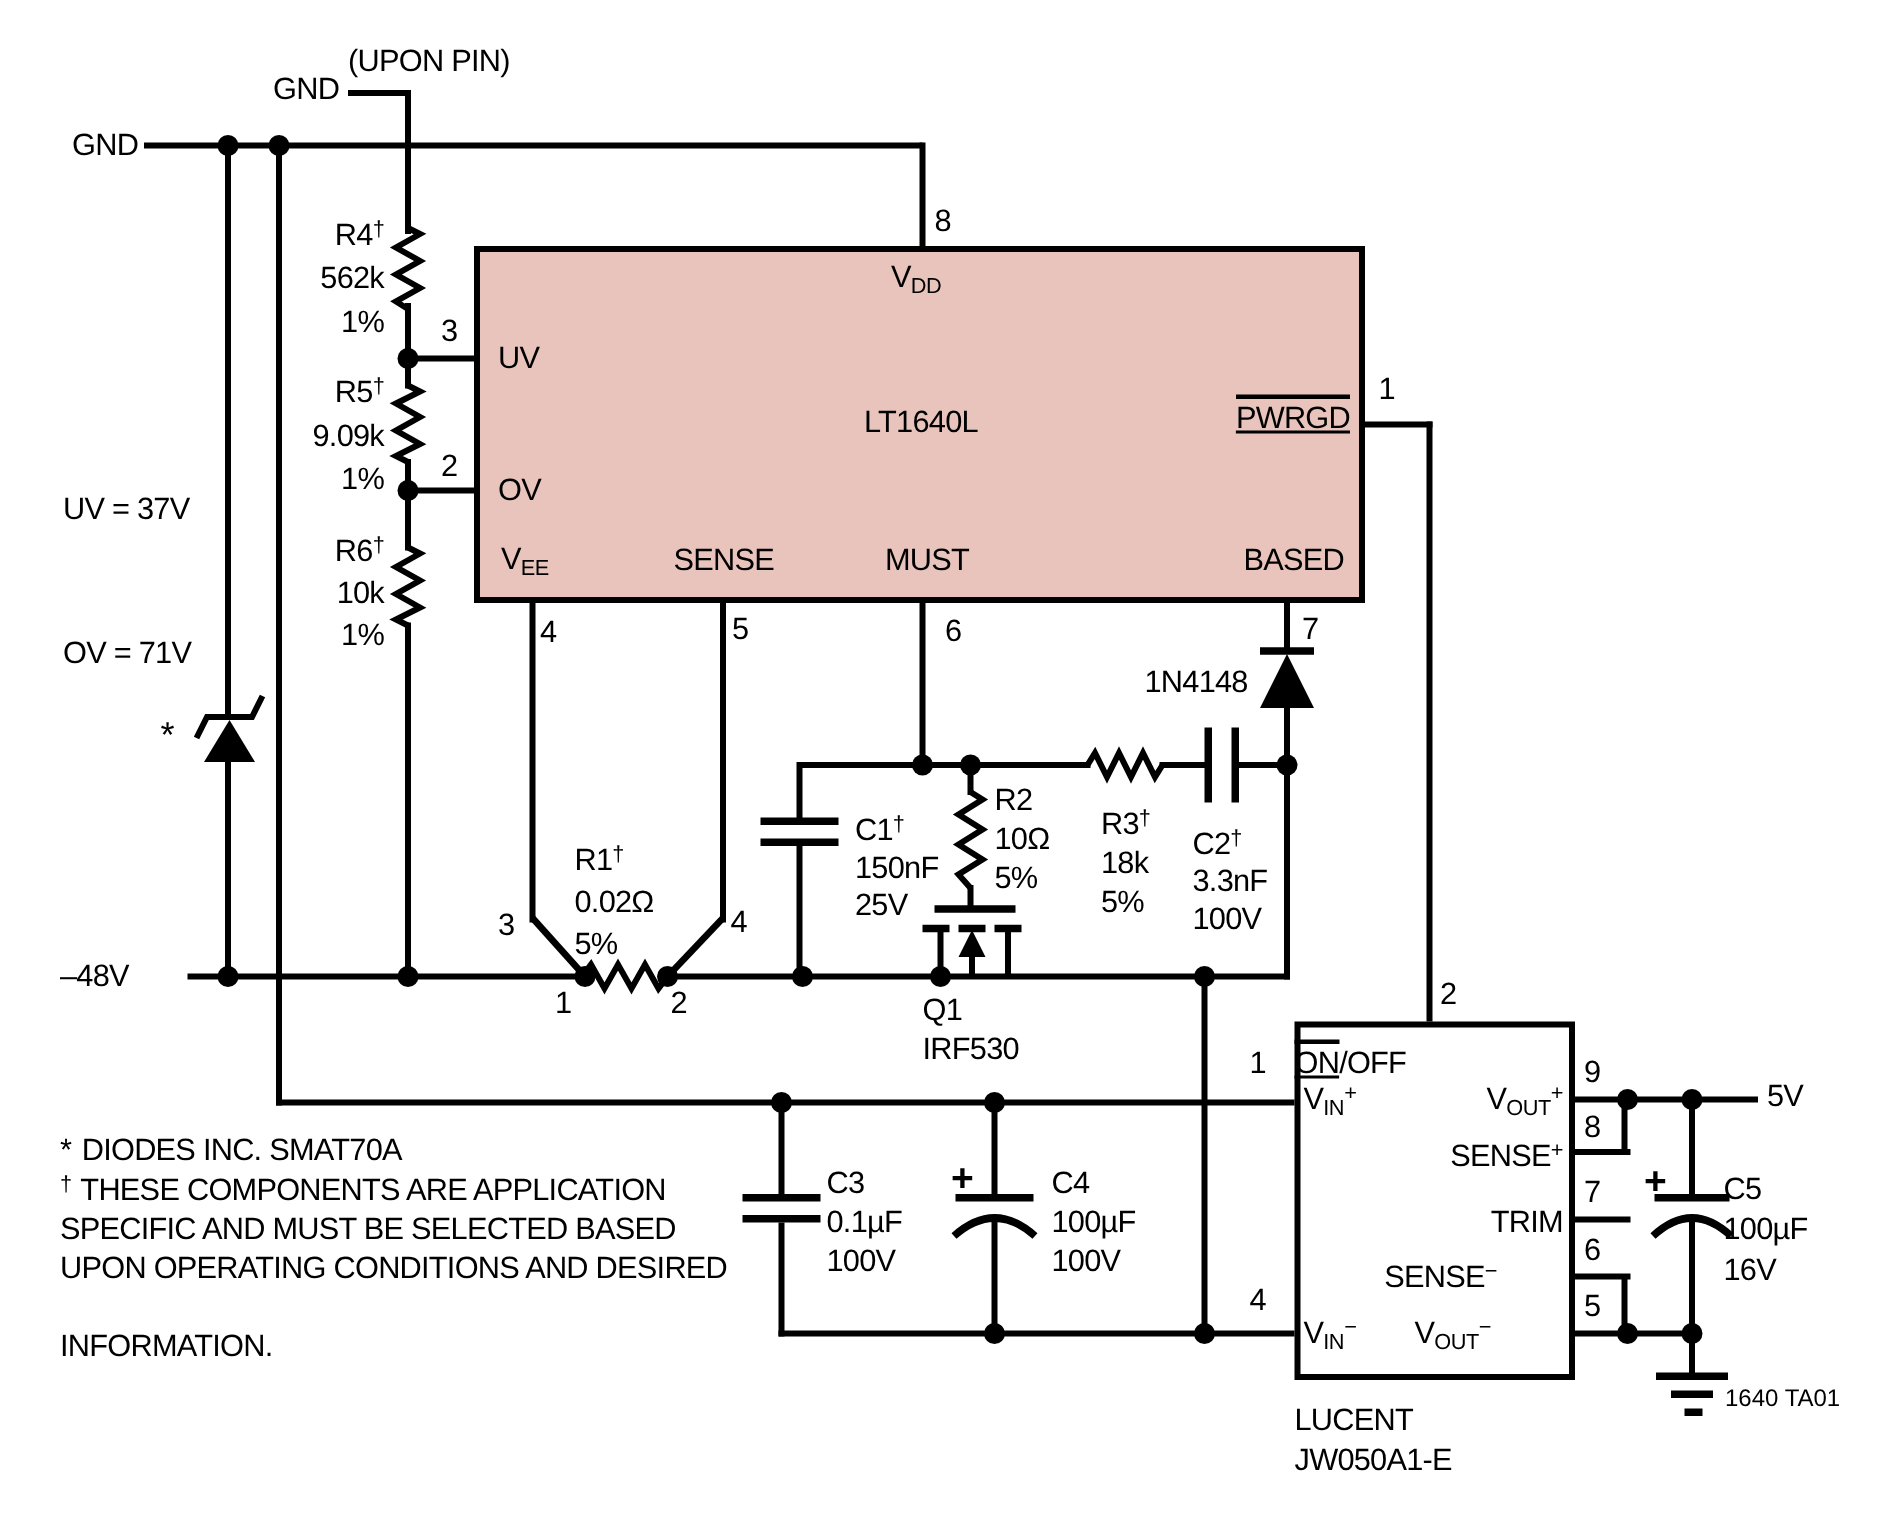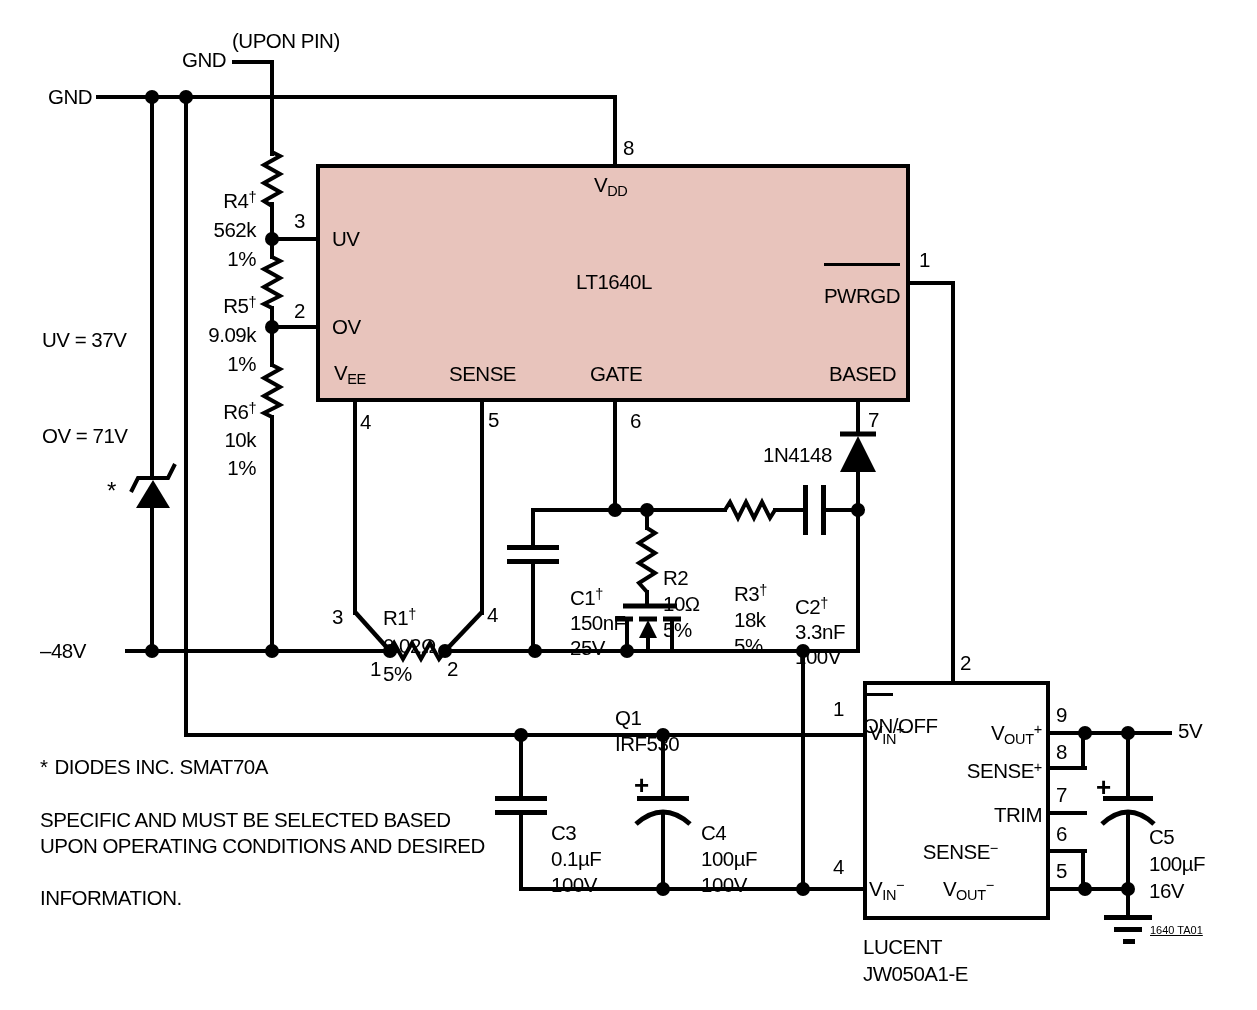--- a/index.html
+++ b/index.html
@@ -5,29 +5,29 @@
   * { box-sizing: border-box; }
   body { margin: 0; background: #fff; }
   #stage {
     position: relative; width: 1257px; height: 1010px;
     background: #fff; color: #000; overflow: hidden;
     font-family: "Liberation Sans", "DejaVu Sans", sans-serif;
   }
   .wire { position: absolute; background: #000; }
   .dot  { position: absolute; width: 14px; height: 14px; background: #000; border-radius: 50%; }
   .txt  { position: absolute; font-size: 20.5px; letter-spacing: -0.5px; line-height: 1.05; white-space: nowrap; }
-  .blk  { position: absolute; font-size: 20.5px; letter-spacing: -0.5px; white-space: nowrap; margin-top: 44px; }
+  .blk  { position: absolute; font-size: 20.5px; letter-spacing: -0.5px; white-space: nowrap; }
   .tr { text-align: right; }
   .tc { }
   .sb { font-size: 14.5px; vertical-align: -4px; letter-spacing: -0.3px; }
   .sp { font-size: 14.5px; vertical-align: 6px;  letter-spacing: -0.3px; }
   .dg { font-size: 14.5px; vertical-align: 6px; }
-  .ovl { display: inline-block; border-top: 3px solid #000; padding-top: 20px; line-height: 1; }
+  .ovl { display: inline-block; border-top: 3px solid #000; padding-top: 3px; line-height: 1; text-decoration: underline; }
   .plus { position: absolute; font-size: 26px; font-weight: bold; letter-spacing: 0; }
-  .small { font-size: 11px; letter-spacing: 0; text-decoration: underline; }
+  .small { font-size: 16px; letter-spacing: 0; }
   .ic-box  { position: absolute; border: 4px solid #000; background: var(--ic-fill, #e8c4bc); }
   .mod-box { position: absolute; border: 4px solid #000; background: #fff; }
   svg.sym { position: absolute; display: block; overflow: visible; }
 </style>
 </head>
 <body>
 
 <div id="stage">
 
   <div class="wire" style="left:96px;top:95px;width:519px;height:4px"></div>
@@ -195,21 +195,21 @@
   <div class="txt" style="left:488px;top:409px">5</div>
   <div class="txt" style="left:630px;top:410px">6</div>
   <div class="txt" style="left:868px;top:409px">7</div>
 
   <div class="txt" style="left:594px;top:174px"><span>V</span><span class="sb">DD</span></div>
   <div class="txt" style="left:576px;top:271px">LT1640L</div>
   <div class="txt" style="left:332px;top:228px">UV</div>
   <div class="txt" style="left:332px;top:316px">OV</div>
   <div class="txt" style="left:334px;top:362px"><span>V</span><span class="sb">EE</span></div>
   <div class="txt" style="left:449px;top:363px">SENSE</div>
-  <div class="txt" style="left:590px;top:363px">GATE</div>
+  <div class="txt" style="left:590px;top:363px">MUST</div>
   <div class="txt" style="left:829px;top:363px">BASED</div>
   <div class="txt tr" style="left:790px;top:263px;width:110px"><span class="ovl">PWRGD</span></div>
 
   <div class="txt" style="left:763px;top:444px">1N4148</div>
   <div class="blk" style="left:570px;top:538px;line-height:25px">
     <div><span>C1</span><span class="dg">†</span></div>
     <div>150nF</div>
     <div>25V</div>
   </div>
   <div class="blk" style="left:663px;top:521px;line-height:26px">
@@ -274,18 +274,19 @@
   <div class="txt tr" style="left:898px;top:722px;width:144px"><span>V</span><span class="sb">OUT</span><span class="sp">+</span></div>
   <div class="txt tr" style="left:898px;top:760px;width:144px"><span>SENSE</span><span class="sp">+</span></div>
   <div class="txt tr" style="left:898px;top:804px;width:144px">TRIM</div>
   <div class="txt tr" style="left:854px;top:841px;width:144px"><span>SENSE</span><span class="sp">−</span></div>
   <div class="txt tr" style="left:850px;top:878px;width:144px"><span>V</span><span class="sb">OUT</span><span class="sp">−</span></div>
 
   <div class="txt tc" style="left:863px;top:936px;width:187px">LUCENT</div>
   <div class="txt tc" style="left:863px;top:963px;width:187px">JW050A1-E</div>
 
   <div class="txt" style="left:40px;top:756px"><span style="margin-right:7px">*</span><span>DIODES INC. SMAT70A</span></div>
+  <div class="txt" style="left:40px;top:783px"><span class="dg" style="margin-right:6px">†</span><span>THESE COMPONENTS ARE APPLICATION</span></div>
   <div class="txt" style="left:40px;top:835px">UPON OPERATING CONDITIONS AND DESIRED</div>
   <div class="txt" style="left:40px;top:809px">SPECIFIC AND MUST BE SELECTED BASED</div>
   <div class="txt" style="left:40px;top:887px">INFORMATION.</div>
   <div class="txt small" style="left:1150px;top:925px">1640 TA01</div>
 
 </div>
 
 </body></html>

